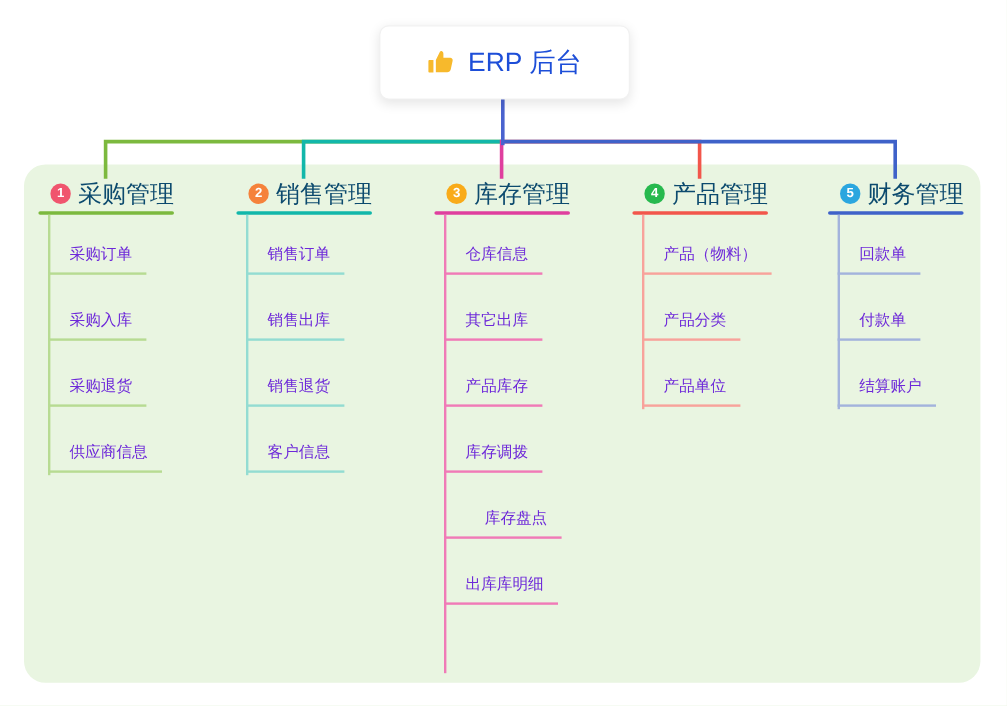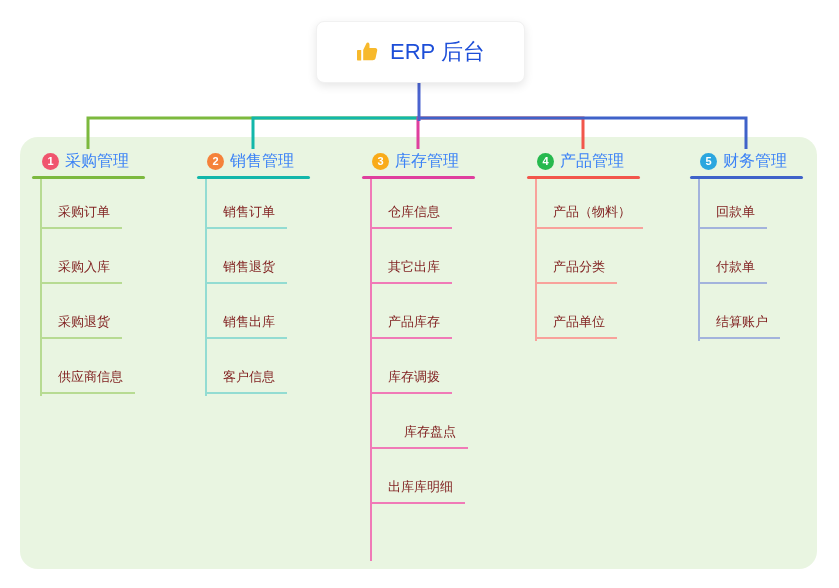--- a/index.html
+++ b/index.html
@@ -22,31 +22,31 @@
     font-size:22px;font-weight:500;color:#1d4ed8;cursor:pointer;
   }
   .thumb{display:flex;align-items:center;}
   .col{position:absolute;top:148px;width:170px;}
   .btitle{display:flex;align-items:center;height:26px;padding-left:10px;cursor:pointer;}
   .badge{
     width:17px;height:17px;border-radius:50%;flex:0 0 17px;
     display:flex;align-items:center;justify-content:center;
     color:#fff;font-size:11px;font-weight:700;margin-right:6px;
   }
-  .blabel{font-size:16px;font-weight:500;color:#3b82f6;white-space:nowrap;}
+  .blabel{font-size:20px;font-weight:500;color:#0c4a6e;white-space:nowrap;}
   .bline{position:absolute;left:0;top:28px;width:113px;height:3px;border-radius:2px;}
   .kline{position:absolute;left:8px;top:31px;width:2px;}
   .n4 .kline{height:217px;}
   .n7 .kline{height:382px;}
   .n3 .kline{height:162px;}
   .kids{position:absolute;left:8px;top:26px;}
   .kid{height:55px;display:flex;align-items:flex-end;cursor:pointer;}
   .kid-box{
     display:inline-block;border-bottom:2px solid #ef4444;
-    padding:0 12px 6px 18px;font-size:13px;color:#7f1d1d;white-space:nowrap;
+    padding:0 12px 6px 18px;font-size:13px;color:#6d28d9;white-space:nowrap;
   }
 </style>
 </head>
 <body>
 
 <div class="panel" style="background: rgb(233, 245, 225);"></div>
 
 <svg class="connectors" width="839" height="588">
   <polyline class="conn" points="419,118 88,118 88,149" style="stroke: rgb(124, 185, 62);"></polyline>
   <polyline class="conn" points="419,118 253,118 253,149" style="stroke: rgb(18, 183, 170);"></polyline>
@@ -93,24 +93,24 @@
     <span class="badge" style="background: rgb(245, 130, 59);">2</span>
     <span class="blabel">销售管理</span>
   </div>
   <div class="bline" style="background: rgb(18, 183, 170);"></div>
   <div class="kline" style="background: rgb(147, 220, 210);"></div>
   <div class="kids">
     <div class="kid">
       <span class="kid-box" style="border-bottom-color: rgb(147, 220, 210);">销售订单</span>
     </div>
     <div class="kid">
-      <span class="kid-box" style="border-bottom-color: rgb(147, 220, 210);">销售退货</span>
+      <span class="kid-box" style="border-bottom-color: rgb(147, 220, 210);">销售出库</span>
     </div>
     <div class="kid">
-      <span class="kid-box" style="border-bottom-color: rgb(147, 220, 210);">销售出库</span>
+      <span class="kid-box" style="border-bottom-color: rgb(147, 220, 210);">销售退货</span>
     </div>
     <div class="kid">
       <span class="kid-box" style="border-bottom-color: rgb(147, 220, 210);">客户信息</span>
     </div>
   </div>
 </div>
 
 <div class="col n7" style="left:362px">
   <div class="btitle">
     <span class="badge" style="background: rgb(249, 171, 25);">3</span>

